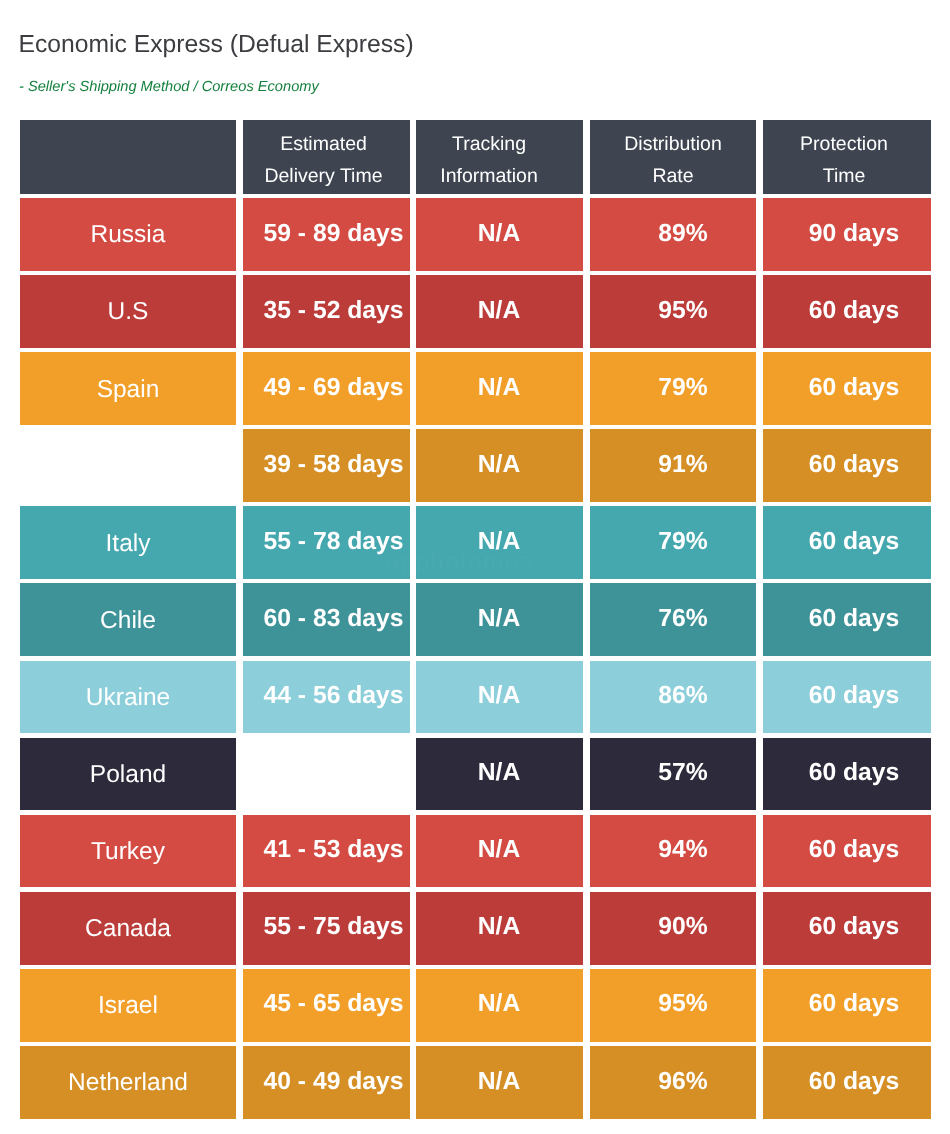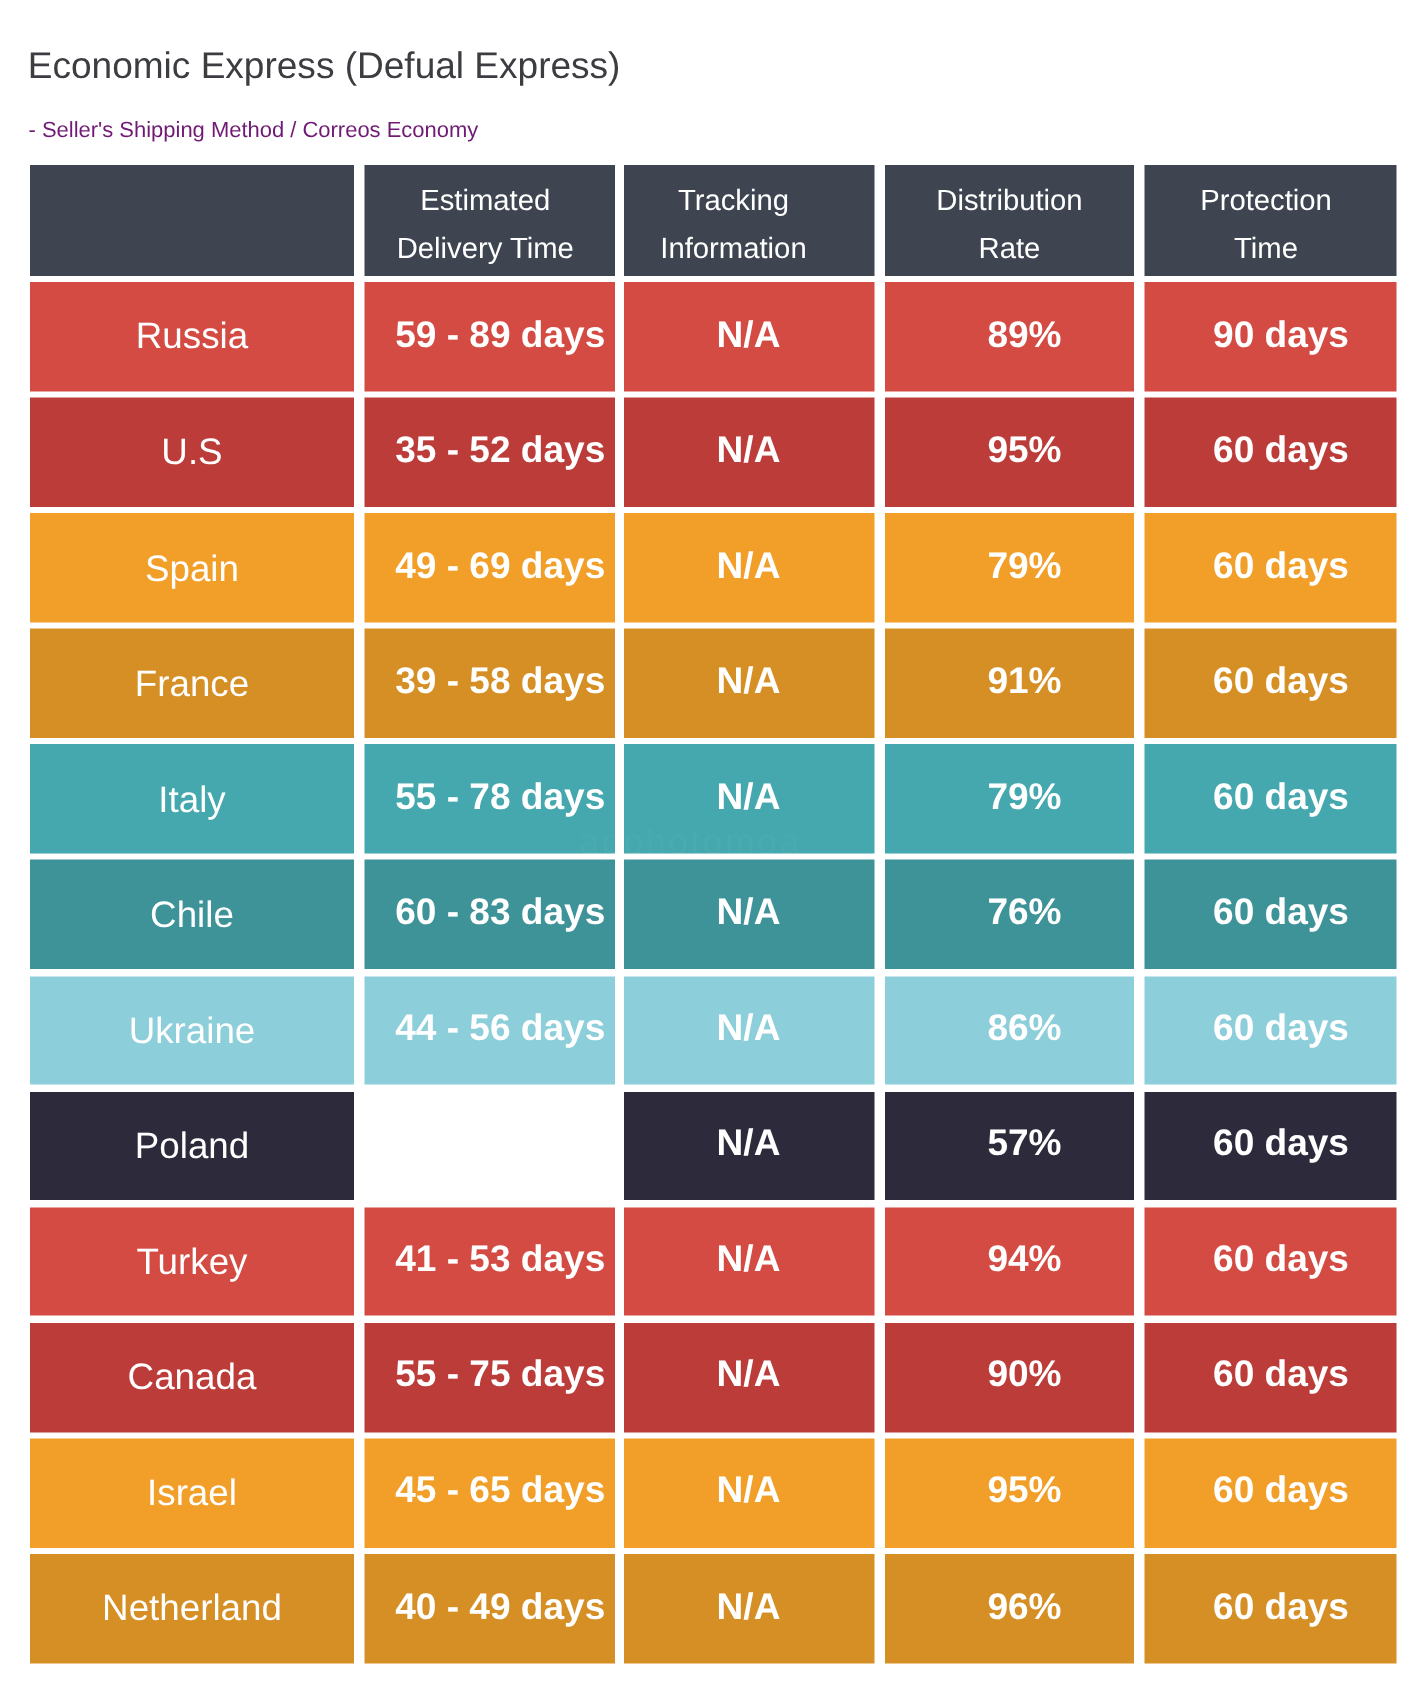--- a/index.html
+++ b/index.html
@@ -14,21 +14,21 @@
 
   #title{
     position:absolute;left:18.5px;top:32.5px;
     font-size:24.7px;color:#3b3d40;white-space:nowrap;line-height:1;
   }
   #subtitle{
     position:absolute;left:19px;top:80px;
     font-size:14.65px;color:#6e7073;white-space:nowrap;line-height:1;
   }
 
-  #tbl{position:absolute;left:20px;top:110px;width:911px;}
+  #tbl{position:absolute;left:20px;top:120px;width:911px;}
   .row{position:relative;height:72.7px;margin-bottom:4.42px;}
   .row.head{height:74px;margin-bottom:4px;}
   .cell{
     position:absolute;top:0;bottom:0;
     display:flex;align-items:center;justify-content:center;
     color:#ffffff;box-sizing:border-box;overflow:hidden;
     background:var(--rowcolor);
   }
   .c0{left:0px;width:216px;}
   .c1{left:223px;width:167px;padding-right:6px;}
@@ -61,21 +61,21 @@
     color:rgba(255,255,255,0.025);white-space:nowrap;line-height:1;
     pointer-events:none;
   }
 </style>
 </head>
 <body>
 
 <div id="page" style="background: rgb(255, 255, 255); text-align: right;">
 
   <div id="title" style="color: rgb(59, 61, 64);">Economic Express (Defual Express)</div>
-  <div id="subtitle" style="color: #701a75;">- Seller's Shipping Method / Correos Economy</div>
+  <div id="subtitle" style="color: #15803d; font-style: italic;">- Seller's Shipping Method / Correos Economy</div>
 
   <div id="tbl">
 
     <div class="row head" style="--rowcolor: #3e4551;">
       <div class="cell c0"></div>
       <div class="cell c1">
           <span>Estimated</span>
           <span>Delivery Time</span>
         </div>
       <div class="cell c2">
@@ -137,23 +137,20 @@
           <span class="val">N/A</span>
         </div>
       <div class="cell c3">
           <span class="val">79%</span>
         </div>
       <div class="cell c4">
           <span class="val">60 days</span>
         </div>
     </div>
     <div class="row r-darkorange" style="--rowcolor: #d58f24;">
-      <div class="cell c0">
-          <span class="country">France</span>
-        </div>
       <div class="cell c1">
           <span class="val">39 - 58 days</span>
         </div>
       <div class="cell c2">
           <span class="val">N/A</span>
         </div>
       <div class="cell c3">
           <span class="val">91%</span>
         </div>
       <div class="cell c4">

